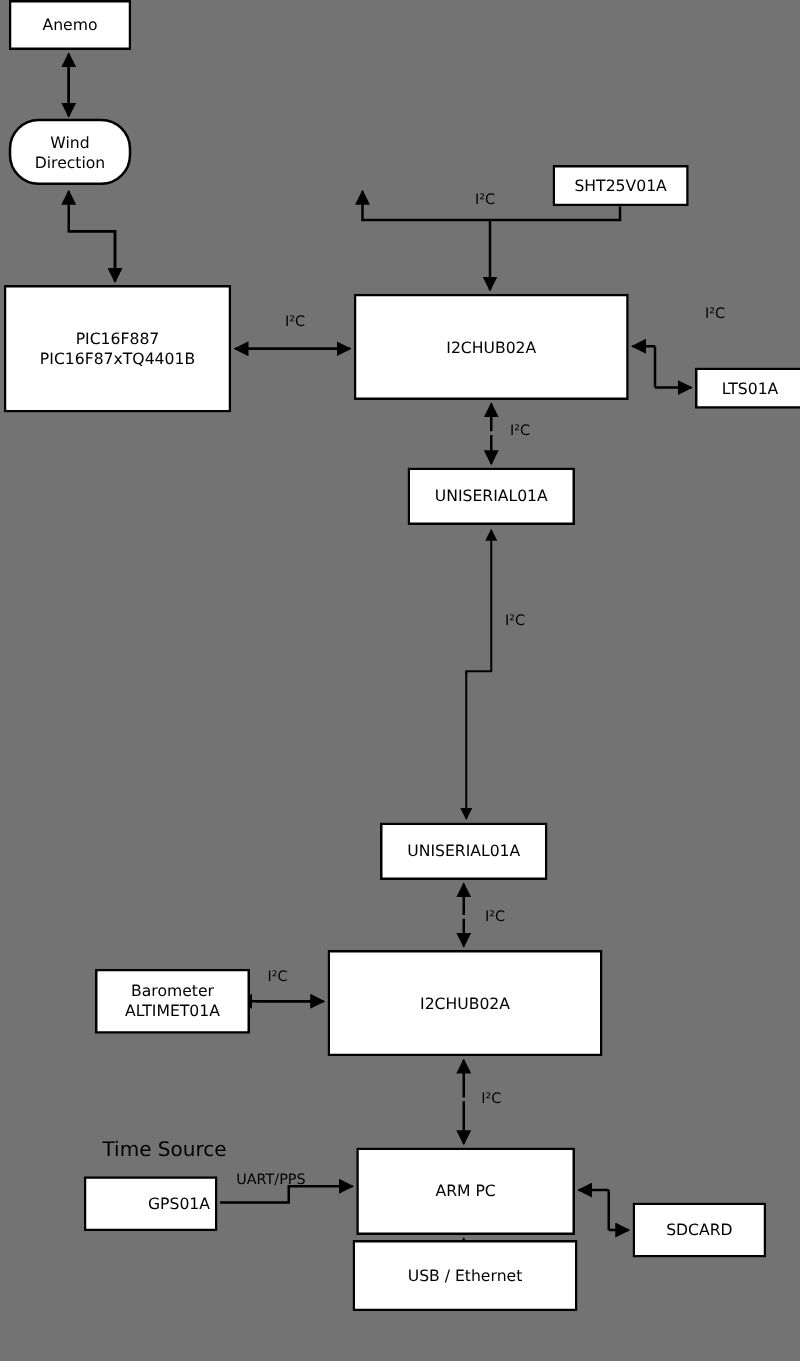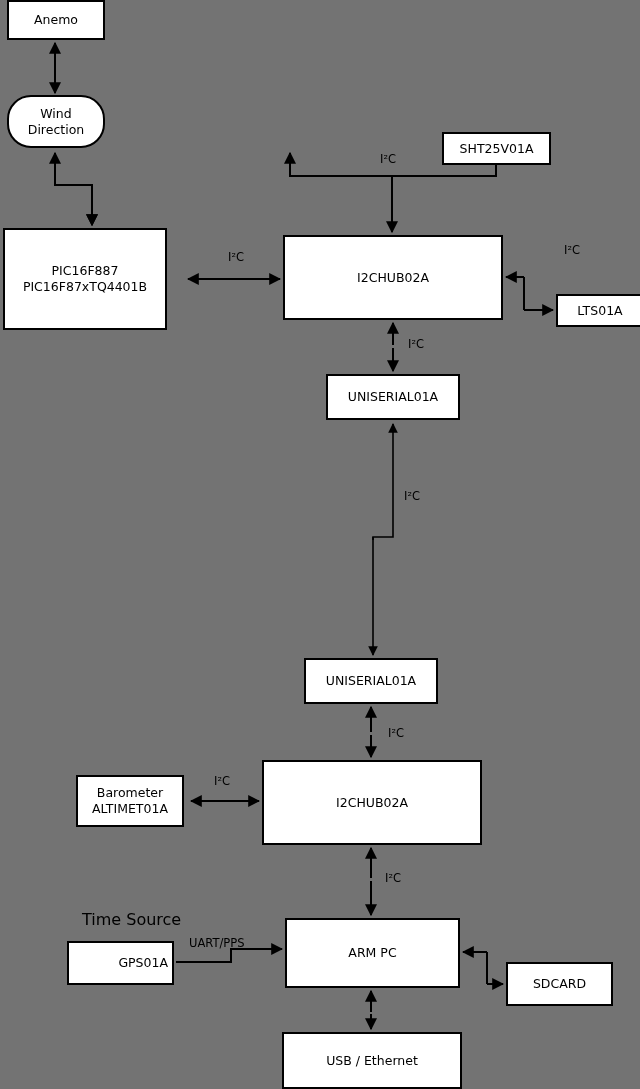--- a/index.html
+++ b/index.html
@@ -140,56 +140,56 @@
     </g>
   </svg>
 
   <div class="node" style="left: 7px; top: 0px; width: 98px; height: 40px;">
     <span class="node-label">Anemo</span>
   </div>
   <div class="node" style="left: 7px; top: 95px; width: 98px; height: 53px; border-radius: 24px;">
     <span class="node-label">Wind
 Direction</span>
   </div>
-  <div class="node" style="left: 3px; top: 228px; width: 164px; height: 102px;">
+  <div class="node" style="left: 3px; top: 228px; width: 182px; height: 102px;">
     <span class="node-label">PIC16F887
 PIC16F87xTQ4401B</span>
   </div>
   <div class="node" style="left: 442px; top: 132px; width: 109px; height: 33px;">
     <span class="node-label">SHT25V01A</span>
   </div>
   <div class="node" style="left: 283px; top: 235px; width: 220px; height: 85px;">
     <span class="node-label">I2CHUB02A</span>
   </div>
   <div class="node" style="left: 556px; top: 294px; width: 88px; height: 33px;">
     <span class="node-label">LTS01A</span>
   </div>
   <div class="node" style="left: 326px; top: 374px; width: 134px; height: 46px;">
     <span class="node-label">UNISERIAL01A</span>
   </div>
   <div class="node" style="left: 304px; top: 658px; width: 134px; height: 46px;">
     <span class="node-label">UNISERIAL01A</span>
   </div>
-  <div class="node" style="left: 76px; top: 775px; width: 108px; height: 52px; justify-content: center;">
+  <div class="node" style="left: 76px; top: 775px; width: 124px; height: 52px; justify-content: center;">
     <span class="node-label">Barometer
 ALTIMET01A</span>
   </div>
   <div class="node" style="left: 262px; top: 760px; width: 220px; height: 85px;">
     <span class="node-label">I2CHUB02A</span>
   </div>
   <div class="node" style="left: 67px; top: 941px; width: 107px; height: 44px; justify-content: flex-end;">
     <span class="node-label">GPS01A</span>
   </div>
   <div class="node" style="left: 285px; top: 918px; width: 175px; height: 70px;">
     <span class="node-label">ARM PC</span>
   </div>
   <div class="node" style="left: 506px; top: 962px; width: 107px; height: 44px;">
     <span class="node-label">SDCARD</span>
   </div>
-  <div class="node" style="left: 282px; top: 1032px; width: 180px; height: 57px;">
+  <div class="node" style="left: 282px; top: 992px; width: 180px; height: 57px;">
     <span class="node-label">USB / Ethernet</span>
   </div>
 
   <div class="edge-label" style="left: 228px; top: 250px;">I²C</div>
   <div class="edge-label" style="left: 380px; top: 152px;">I²C</div>
   <div class="edge-label" style="left: 564px; top: 243px;">I²C</div>
   <div class="edge-label" style="left: 408px; top: 337px;">I²C</div>
   <div class="edge-label" style="left: 404px; top: 489px;">I²C</div>
   <div class="edge-label" style="left: 388px; top: 726px;">I²C</div>
   <div class="edge-label" style="left: 214px; top: 774px;">I²C</div>

